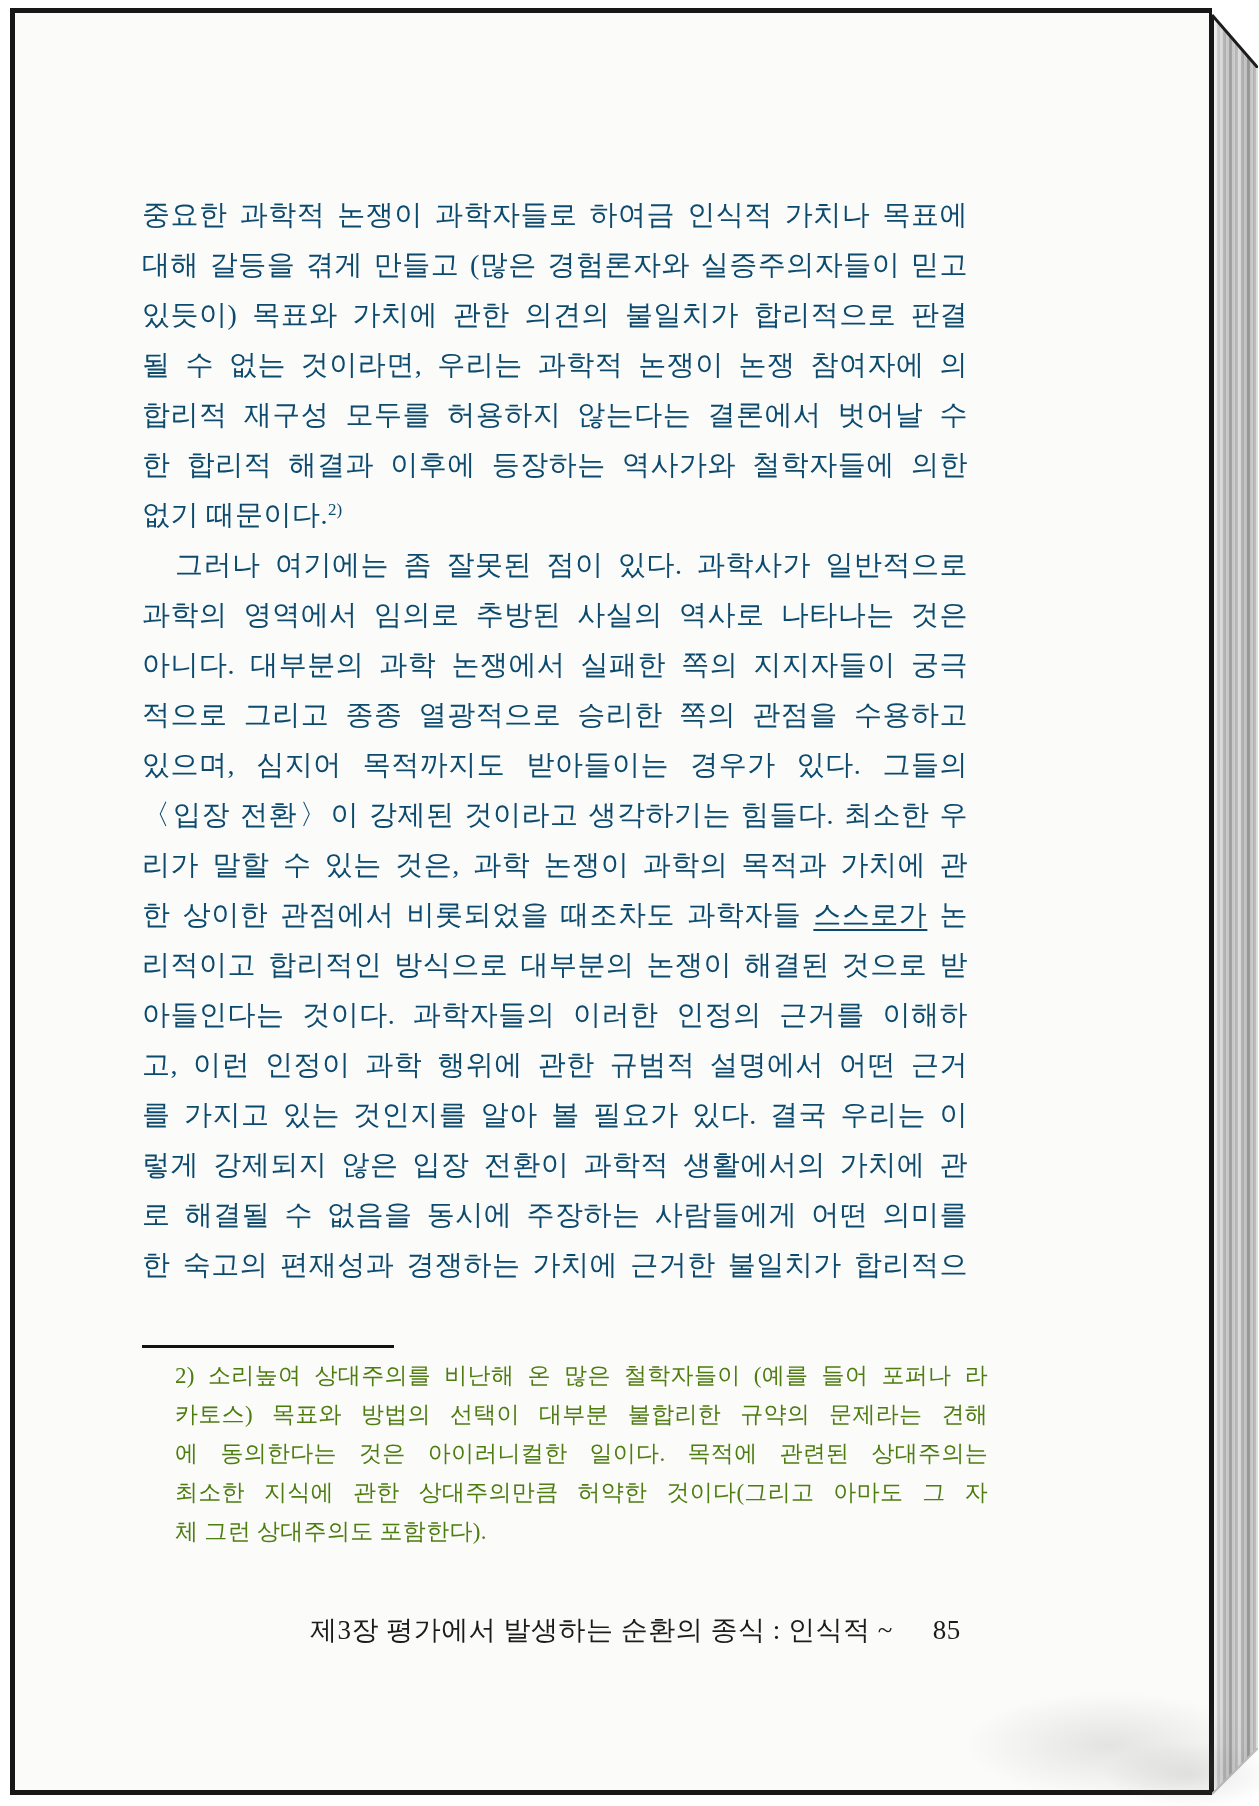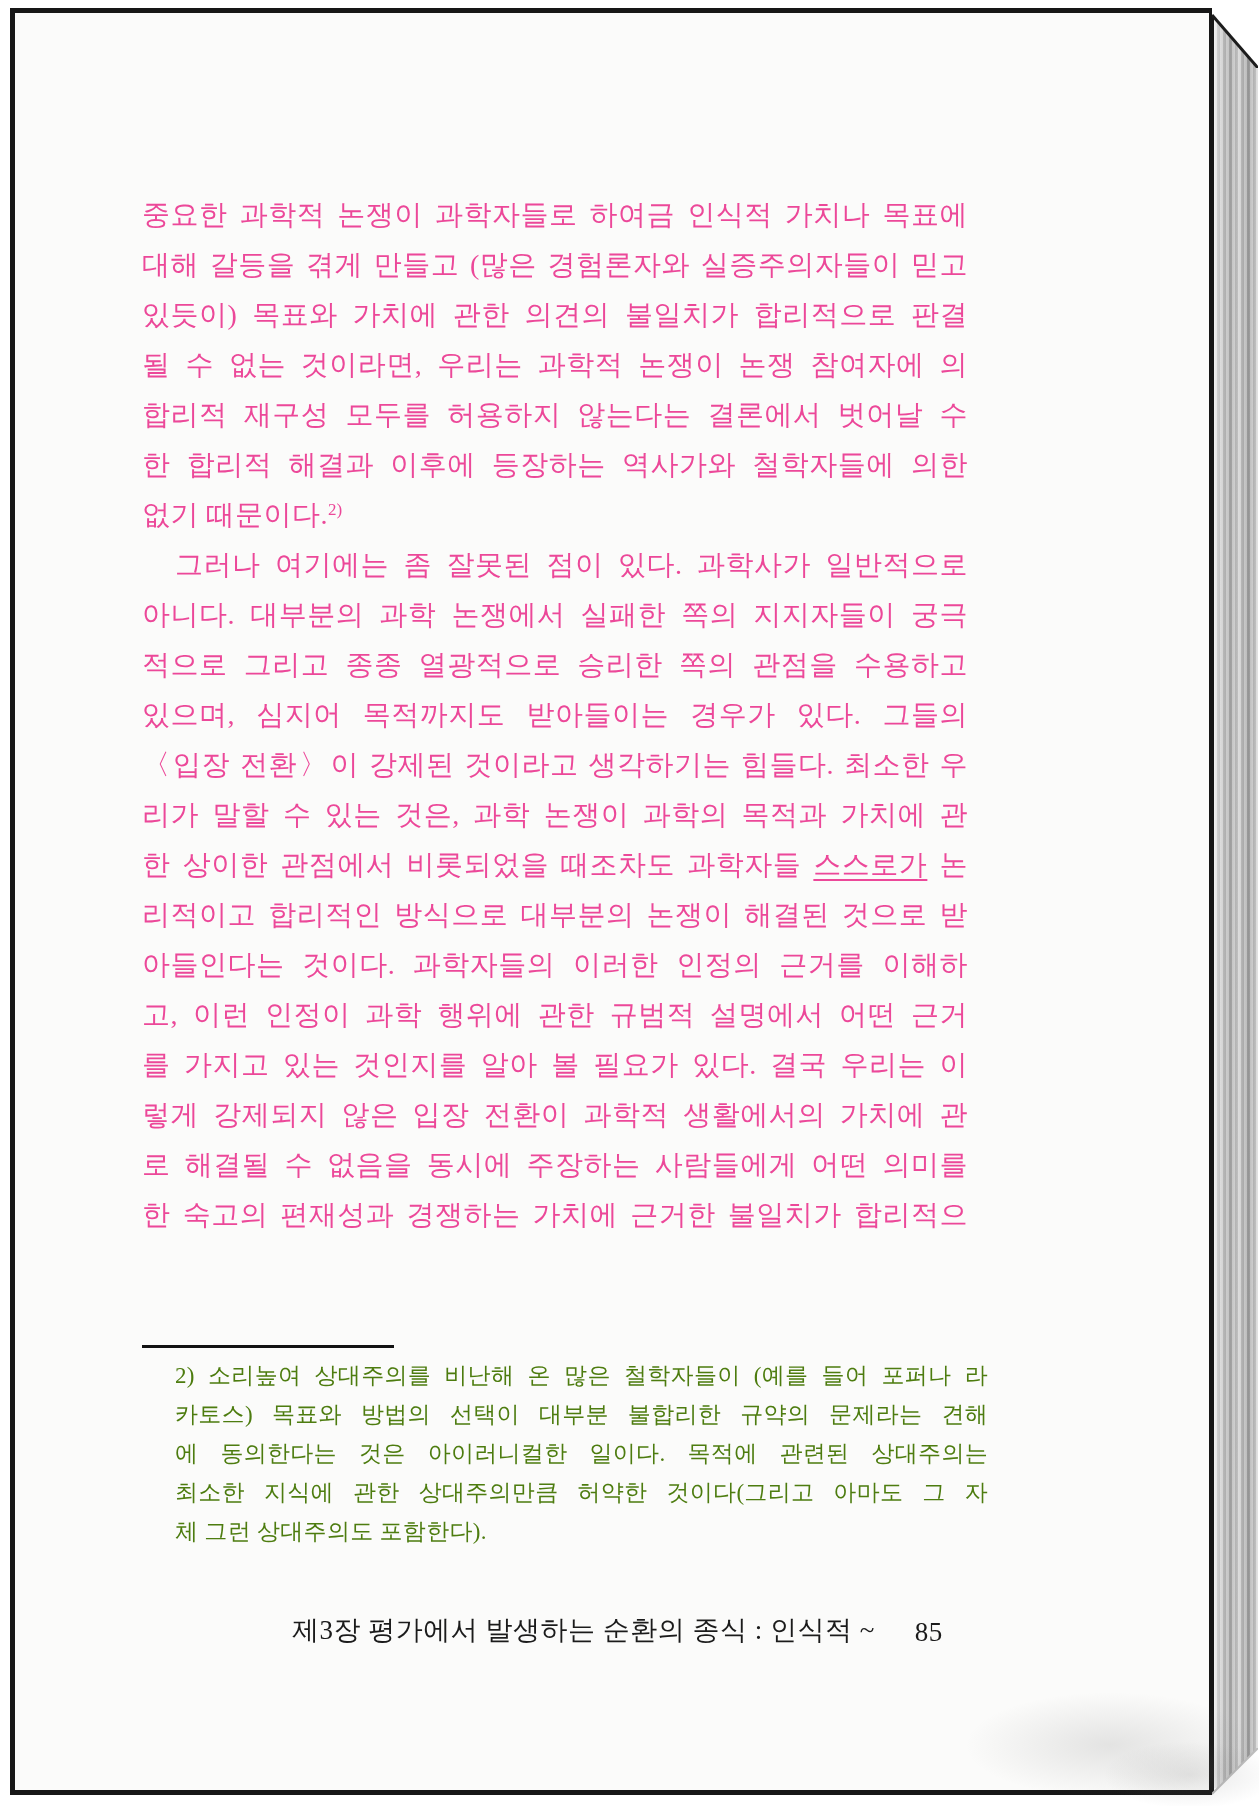--- a/index.html
+++ b/index.html
@@ -25,41 +25,41 @@
   .smudge{
     position:absolute;pointer-events:none;
     background:radial-gradient(ellipse at center, rgba(110,110,110,.17), rgba(110,110,110,0) 68%);
   }
   .smudge.a{left:960px;top:1690px;width:300px;height:110px;}
   .smudge.b{left:1100px;top:1740px;width:180px;height:70px;}
 
   
   .body-text{
     position:absolute;left:142px;top:190px;width:826px;
-    font-size:28px;line-height:50px;color:#ec4899;letter-spacing:.5px;
+    font-size:28px;line-height:50px;color:#0c4a6e;letter-spacing:.5px;
   }
   .line{text-align:justify;text-align-last:justify;}
   .line.no-j{text-align-last:left;}
   .line.indent{text-indent:33px;}
   .line sup{font-size:17px;vertical-align:9px;line-height:0;letter-spacing:0;}
   .u{text-decoration:underline;text-decoration-thickness:2px;text-underline-offset:5px;}
 
   
   .fn-rule{position:absolute;left:142px;top:1345px;width:252px;height:3px;background:#121212;}
   .footnote-text{
     position:absolute;left:175px;top:1356px;width:813px;
     font-size:23px;line-height:39px;color:#4d7c0f;letter-spacing:.3px;
   }
   .fn-line{}
   .fn-line.first{margin-left:0;}
 
   
   .footer{
-    position:absolute;left:292px;top:1612px;
-    display:flex;align-items:flex-end;gap:40px;
+    position:absolute;left:310px;top:1612px;
+    display:flex;align-items:center;gap:40px;
     font-size:27px;color:#1b1b1b;letter-spacing:.5px;white-space:nowrap;
   }
 </style>
 </head>
 <body>
 
 <div class="page"></div>
 
 <div class="edge"></div>
 
@@ -82,20 +82,21 @@
 
 <div class="body-text">
     <div class="line body-line"><span>중요한 과학적 논쟁이 과학자들로 하여금 인식적 가치나 목표에</span></div>
     <div class="line body-line"><span>대해 갈등을 겪게 만들고 (많은 경험론자와 실증주의자들이 믿고</span></div>
     <div class="line body-line"><span>있듯이) 목표와 가치에 관한 의견의 불일치가 합리적으로 판결</span></div>
     <div class="line body-line"><span>될 수 없는 것이라면, 우리는 과학적 논쟁이 논쟁 참여자에 의</span></div>
     <div class="line body-line"><span>합리적 재구성 모두를 허용하지 않는다는 결론에서 벗어날 수</span></div>
     <div class="line body-line"><span>한 합리적 해결과 이후에 등장하는 역사가와 철학자들에 의한</span></div>
     <div class="line body-line no-j"><span>없기 때문이다.</span><sup>2)</sup></div>
     <div class="line body-line indent"><span>그러나 여기에는 좀 잘못된 점이 있다. 과학사가 일반적으로</span></div>
+    <div class="line body-line"><span>과학의 영역에서 임의로 추방된 사실의 역사로 나타나는 것은</span></div>
     <div class="line body-line"><span>아니다. 대부분의 과학 논쟁에서 실패한 쪽의 지지자들이 궁극</span></div>
     <div class="line body-line"><span>적으로 그리고 종종 열광적으로 승리한 쪽의 관점을 수용하고</span></div>
     <div class="line body-line"><span>있으며, 심지어 목적까지도 받아들이는 경우가 있다. 그들의</span></div>
     <div class="line body-line"><span>〈입장 전환〉이 강제된 것이라고 생각하기는 힘들다. 최소한 우</span></div>
     <div class="line body-line"><span>리가 말할 수 있는 것은, 과학 논쟁이 과학의 목적과 가치에 관</span></div>
     <div class="line body-line"><span>한 상이한 관점에서 비롯되었을 때조차도 과학자들 </span><span class="u">스스로가</span><span> 논</span></div>
     <div class="line body-line"><span>리적이고 합리적인 방식으로 대부분의 논쟁이 해결된 것으로 받</span></div>
     <div class="line body-line"><span>아들인다는 것이다. 과학자들의 이러한 인정의 근거를 이해하</span></div>
     <div class="line body-line"><span>고, 이런 인정이 과학 행위에 관한 규범적 설명에서 어떤 근거</span></div>
     <div class="line body-line"><span>를 가지고 있는 것인지를 알아 볼 필요가 있다. 결국 우리는 이</span></div>

